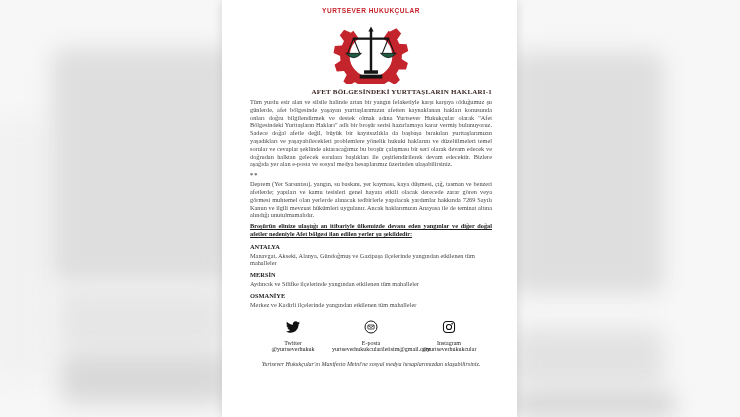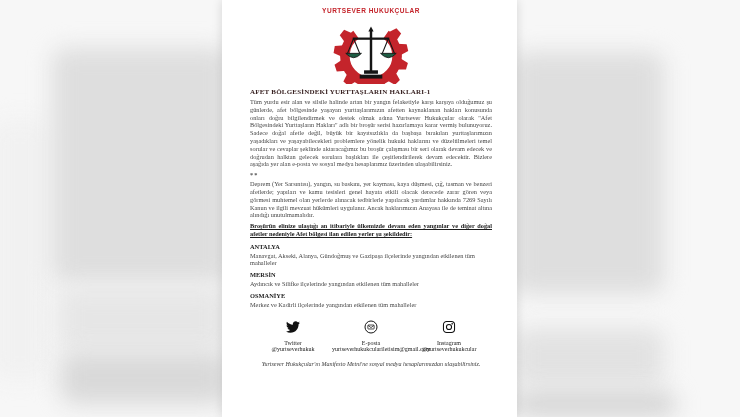--- a/index.html
+++ b/index.html
@@ -22,21 +22,21 @@
     position:absolute;left:222px;top:0;width:295px;height:417px;
     background:#ffffff;box-shadow:0 0 10px rgba(0,0,0,.14);
     box-sizing:border-box;padding:7px 25px 4px 28px;color:#474747;
   }
   .brand-name{
     text-align:center;font-family:"Liberation Sans",sans-serif;
     font-weight:bold;font-size:6.5px;letter-spacing:.5px;color:#c4242b;
   }
   .logo{display:block;margin:0 auto;}
   .doc-title{
-    text-align:left;font-weight:bold;font-size:7px;letter-spacing:.2px;
+    text-align:right;font-weight:bold;font-size:7px;letter-spacing:.2px;
     color:#3a2424;margin:4px 0 2px;
   }
   .para{font-size:6.3px;line-height:1.24;text-align:justify;margin:0 0 3px;}
   .sep{font-size:6.3px;font-weight:bold;letter-spacing:1px;margin:1px 0 2px;color:#555;}
   .highlight{
     font-size:6.3px;line-height:1.3;text-align:justify;font-weight:bold;
     text-decoration:underline;color:#1c1c1c;margin:3px 0 2px;
   }
   .region-name{font-size:6.4px;font-weight:bold;color:#1c1c1c;margin:4px 0 2px;}
   .region-detail{font-size:6.3px;line-height:1.25;margin:0;}

